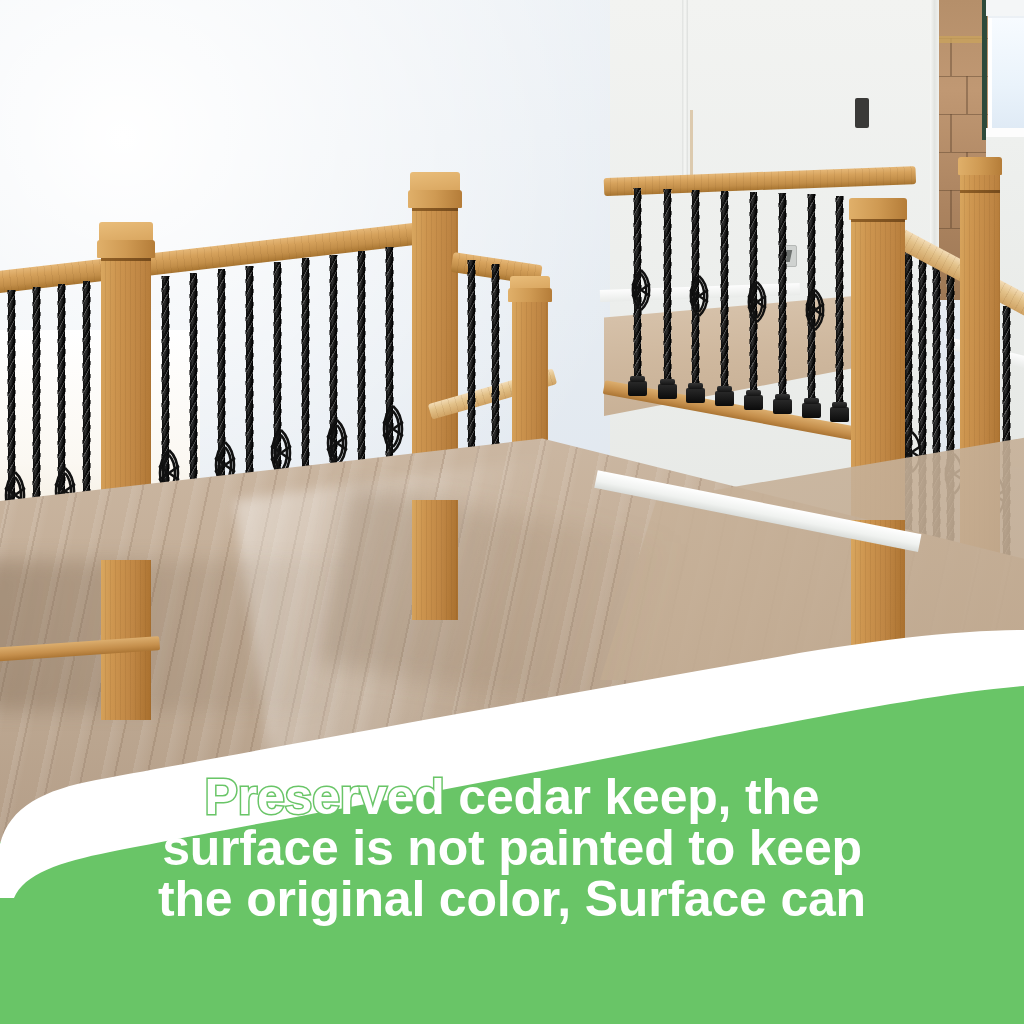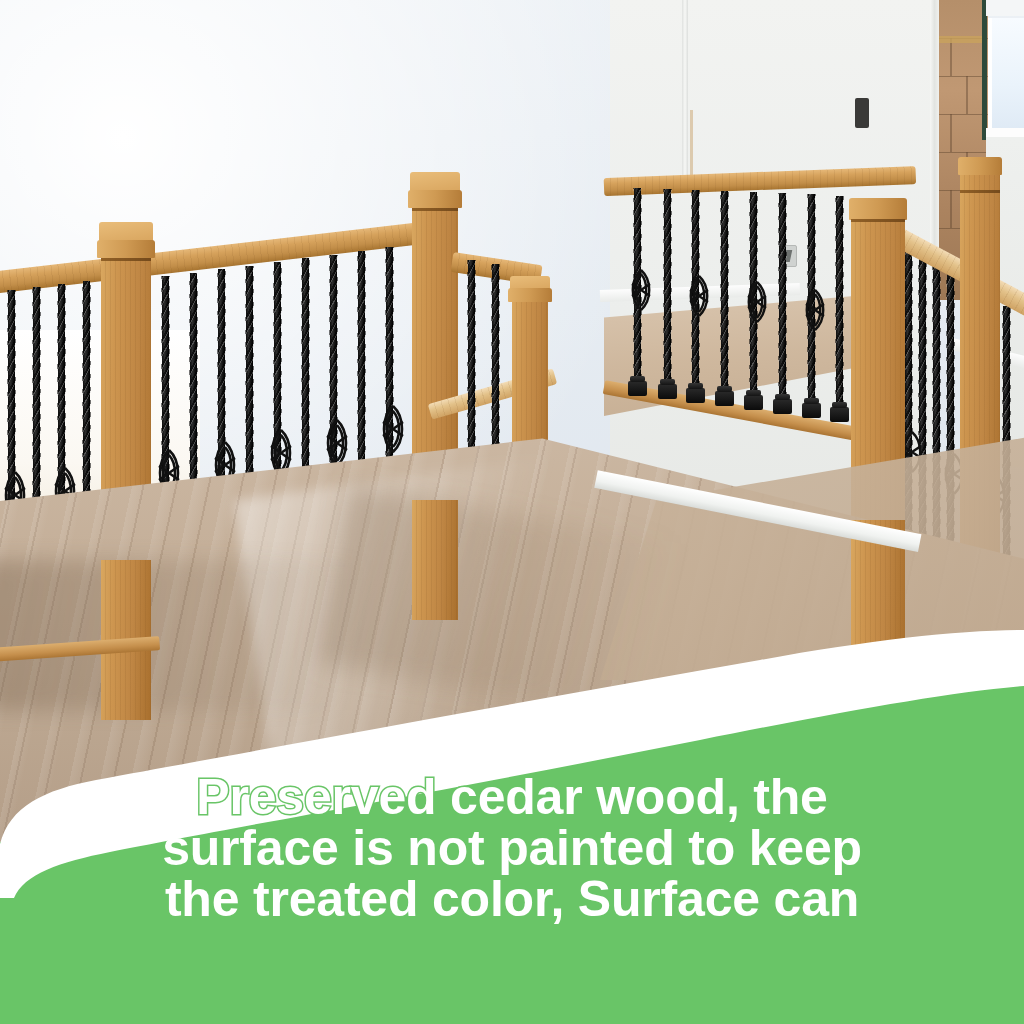--- a/index.html
+++ b/index.html
@@ -611,18 +611,18 @@
                C 870 10, 960 0, 1024 0
                L1024 56
                C 950 62, 840 82, 700 110
                C 470 156, 230 198, 110 222
                C 60 232, 24 244, 14 268
                L0 268 Z" fill="#ffffff"></path>
     </svg>
   </div>
 
   <div class="caption">
-    <span class="line first">Preserved cedar wood, the</span>
+    <span class="line first">Preserved cedar keep, the</span>
     <span class="line">surface is not painted to keep</span>
-    <span class="line">the treated color,  Surface can</span>
+    <span class="line">the original color,  Surface can</span>
   </div>
 
 </div>
 
 </body></html>

